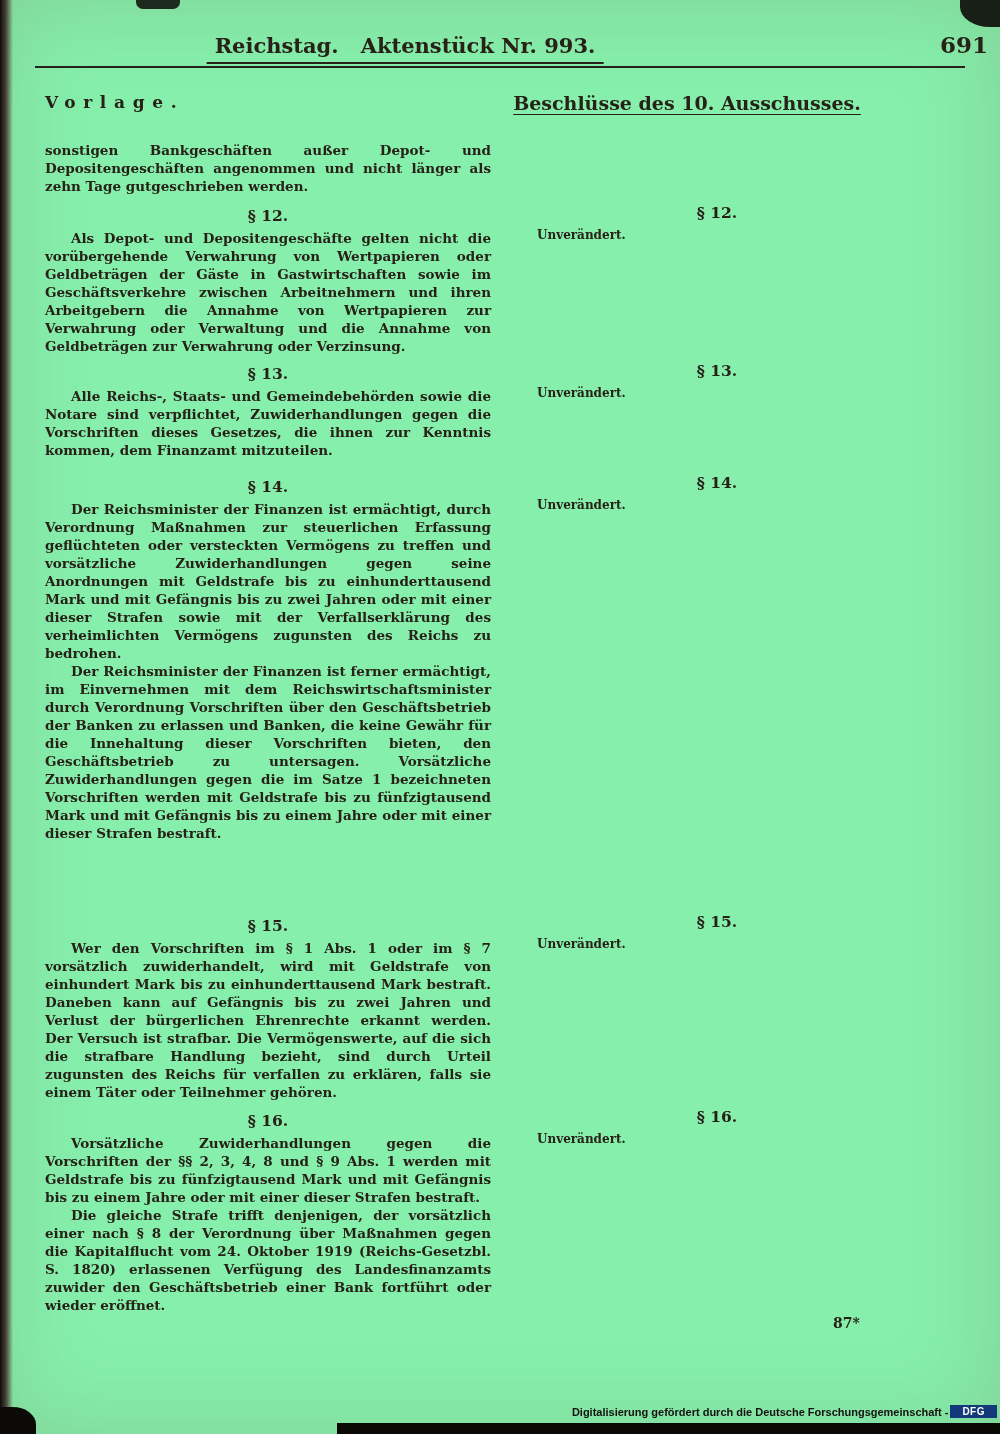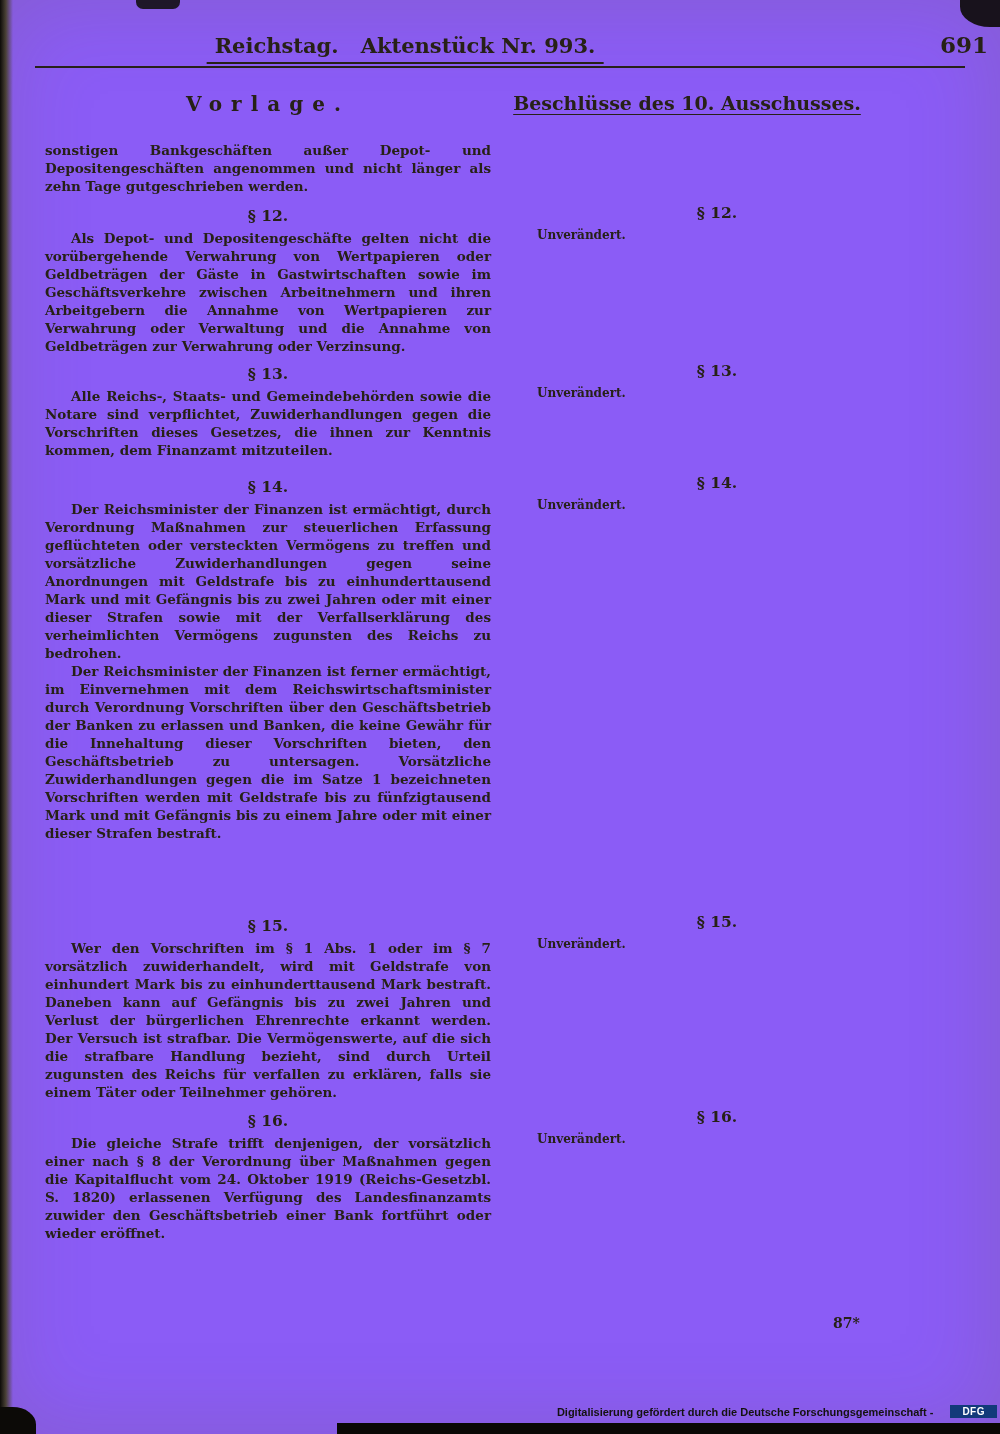--- a/index.html
+++ b/index.html
@@ -1,19 +1,19 @@
 <!DOCTYPE html>
 <html><head>
 <meta charset="utf-8">
 <style>
   html, body { margin: 0; padding: 0; background: #7a756b; }
   .page {
     position: relative;
     width: 1000px; height: 1434px;
-    background: #8b5cf6;
+    background: #86efac;
     overflow: hidden;
     font-family: "DejaVu Serif", serif;
     color: #272117;
     box-shadow: inset 0 0 90px rgba(110, 95, 65, 0.22);
   }
   
   .scan-edge-left {
     position: absolute; left: 0; top: 0; width: 13px; height: 100%;
     background: linear-gradient(to right, #0d0b08 0%, #4a4136 45%, rgba(70,60,45,0) 100%);
   }
@@ -44,21 +44,21 @@
     position: absolute; top: 31px; left: 940px;
     font-size: 23px; font-weight: bold;
   }
   .header-rule {
     position: absolute; top: 66px; left: 35px; width: 930px; height: 2px;
     background: #27211a;
   }
   
   .left-col-heading {
     position: absolute; top: 92px; left: 45px; width: 446px;
-    text-align: center; font-size: 20px; font-weight: bold;
+    font-size: 17px; font-weight: bold;
     letter-spacing: .45em;
   }
   .right-col-heading {
     position: absolute; top: 92px; left: 507px; width: 360px;
     text-align: center; font-size: 19px; font-weight: bold;
     text-decoration: underline; text-underline-offset: 4px;
   }
   
   .left-block { position: absolute; left: 45px; width: 446px; }
   .right-block { position: absolute; left: 537px; width: 425px; }
@@ -73,21 +73,21 @@
     text-align: justify; font-weight: bold;
   }
   p.indent { text-indent: 26px; }
   
   .sig-mark {
     position: absolute; left: 833px; top: 1315px;
     font-size: 14px; font-weight: bold;
   }
   .footer-credit {
     position: absolute; top: 1405px; right: 3px;
-    display: flex; align-items: center; gap: 17px;
+    display: flex; align-items: center; gap: 2px;
     font-family: "Liberation Sans", sans-serif;
     font-size: 11px; font-weight: bold; color: #141210;
   }
   .dfg-logo {
     display: inline-block; background: #123a7a; color: #ffffff;
     padding: 2px 12px 1px; font-size: 10px; font-weight: bold;
     letter-spacing: .5px; line-height: 1;
   }
 </style>
 </head>
@@ -147,20 +147,21 @@
     <div class="sec-head">§ 15.</div>
     <p class="body indent">Wer den Vorschriften im § 1 Abs. 1 oder im § 7 vorsätzlich zuwiderhandelt, wird mit Geldstrafe von einhundert Mark bis zu einhunderttausend Mark bestraft. Daneben kann auf Gefängnis bis zu zwei Jahren und Verlust der bürgerlichen Ehrenrechte erkannt werden. Der Versuch ist strafbar. Die Vermögenswerte, auf die sich die strafbare Handlung bezieht, sind durch Urteil zugunsten des Reichs für verfallen zu erklären, falls sie einem Täter oder Teilnehmer gehören.</p>
   </div>
   <div class="right-block" style="top:912px">
     <div class="sec-head">§ 15.</div>
     <div class="resolution">Unverändert.</div>
   </div>
 
   <div class="left-block" style="top:1111px">
     <div class="sec-head">§ 16.</div>
+    <p class="body indent">Vorsätzliche Zuwiderhandlungen gegen die Vorschriften der §§ 2, 3, 4, 8 und § 9 Abs. 1 werden mit Geldstrafe bis zu fünfzigtausend Mark und mit Gefängnis bis zu einem Jahre oder mit einer dieser Strafen bestraft.</p>
     <p class="body indent">Die gleiche Strafe trifft denjenigen, der vorsätzlich einer nach § 8 der Verordnung über Maßnahmen gegen die Kapitalflucht vom 24. Oktober 1919 (Reichs-Gesetzbl. S. 1820) erlassenen Verfügung des Landesfinanzamts zuwider den Geschäftsbetrieb einer Bank fortführt oder wieder eröffnet.</p>
   </div>
   <div class="right-block" style="top:1107px">
     <div class="sec-head">§ 16.</div>
     <div class="resolution">Unverändert.</div>
   </div>
 
   <div class="sig-mark">87*</div>
 
   <div class="footer-credit">

